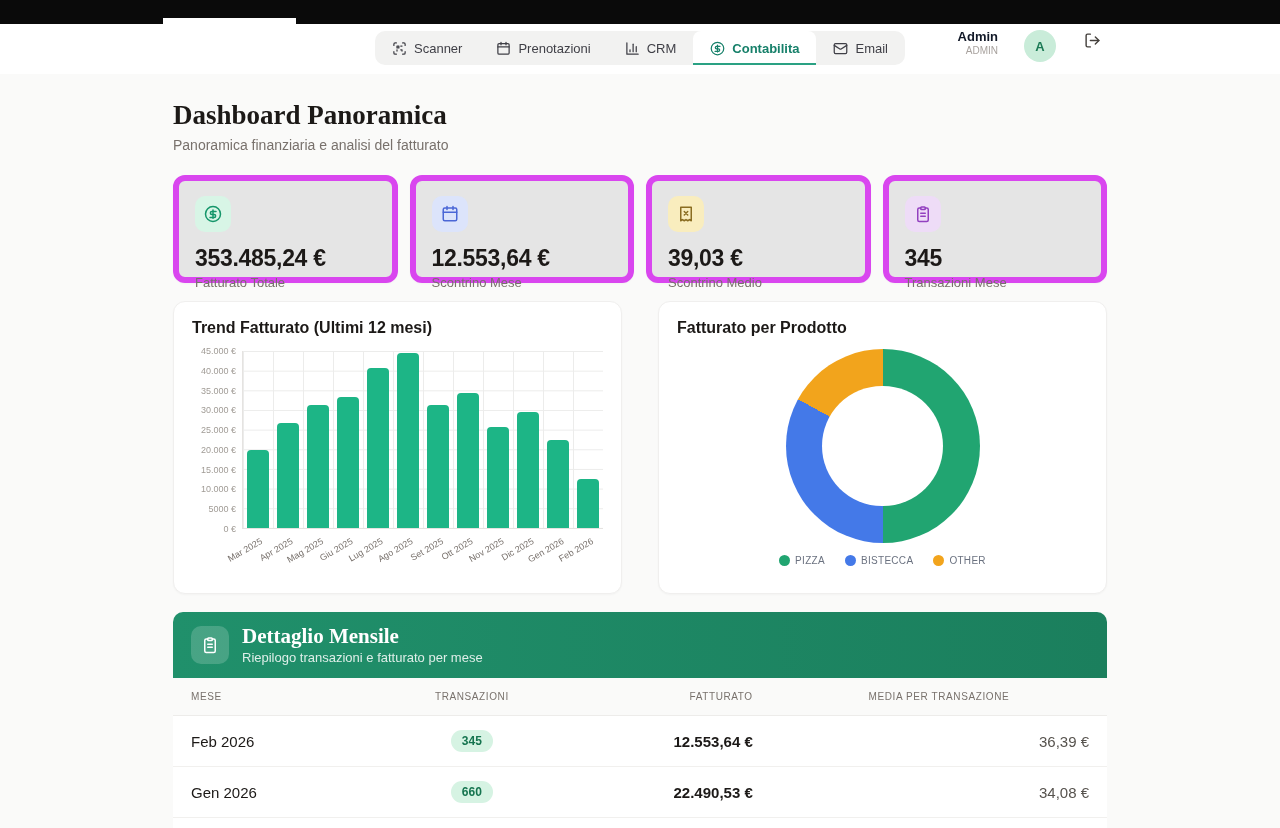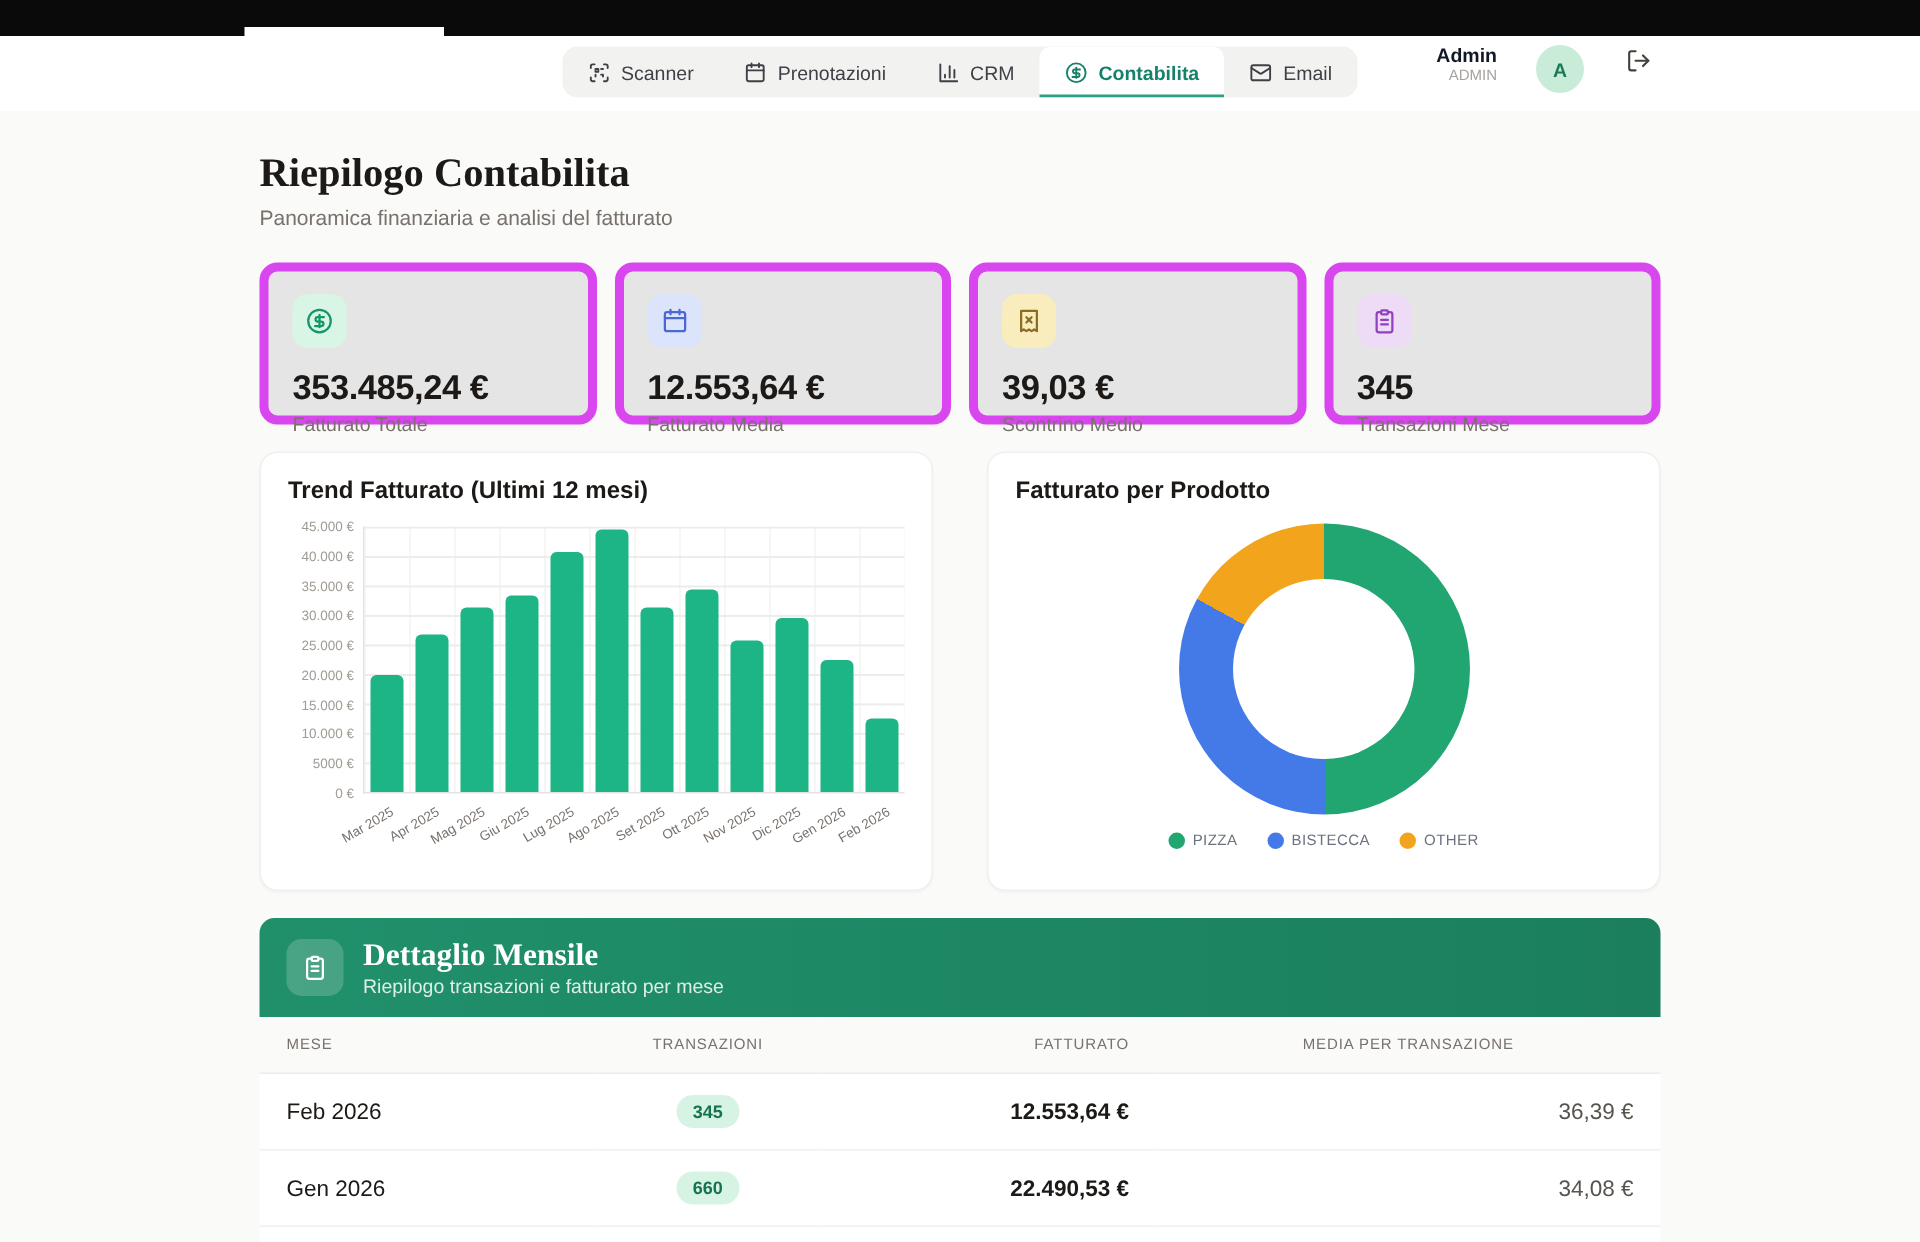--- a/index.html
+++ b/index.html
@@ -209,21 +209,21 @@
               <polyline points="16 17 21 12 16 7"></polyline>
               <line x1="21" y1="12" x2="9" y2="12"></line>
             </svg></span>
       </button>
     </div>
   </div>
 </div>
 
 <div class="content">
   <div class="page-head">
-    <h1 class="page-title serif">Riepilogo Contabilita</h1>
+    <h1 class="page-title serif">Dashboard Panoramica</h1>
     <div class="page-subtitle">Panoramica finanziaria e analisi del fatturato</div>
   </div>
 
   <div class="stats-row" id="stats-row">
       <div class="stat-card">
         <div class="stat-icon" style="background: rgb(216, 245, 230); color: rgb(21, 150, 106);">
           <svg viewBox="0 0 24 24" fill="none" stroke="currentColor" stroke-width="2" stroke-linecap="round" stroke-linejoin="round">
             <circle cx="12" cy="12" r="10"></circle>
             <path d="M16 8.5h-5.5a2 2 0 1 0 0 4h3a2 2 0 1 1 0 4H8"></path>
             <path d="M12 6.5v11"></path>
@@ -233,21 +233,21 @@
         <div class="stat-label">Fatturato Totale</div>
       </div>
       <div class="stat-card">
         <div class="stat-icon" style="background: rgb(220, 228, 251); color: rgb(75, 103, 214);">
           <svg viewBox="0 0 24 24" fill="none" stroke="currentColor" stroke-width="2" stroke-linecap="round" stroke-linejoin="round">
             <rect x="3" y="4" width="18" height="17" rx="2"></rect>
             <path d="M16 2v4M8 2v4M3 9.5h18"></path>
           </svg>
         </div>
         <div class="stat-value">12.553,64 €</div>
-        <div class="stat-label">Fatturato Media</div>
+        <div class="stat-label">Scontrino Mese</div>
       </div>
       <div class="stat-card">
         <div class="stat-icon" style="background: rgb(249, 237, 190); color: rgb(138, 109, 33);">
           <svg viewBox="0 0 24 24" fill="none" stroke="currentColor" stroke-width="2" stroke-linecap="round" stroke-linejoin="round">
             <path d="M5 3h14v18l-2.33-1.5L14.33 21 12 19.5 9.67 21 7.33 19.5 5 21z"></path>
             <path d="m14.3 8.7-4.6 4.6M9.7 8.7l4.6 4.6"></path>
           </svg>
         </div>
         <div class="stat-value">39,03 €</div>
         <div class="stat-label">Scontrino Medio</div>

